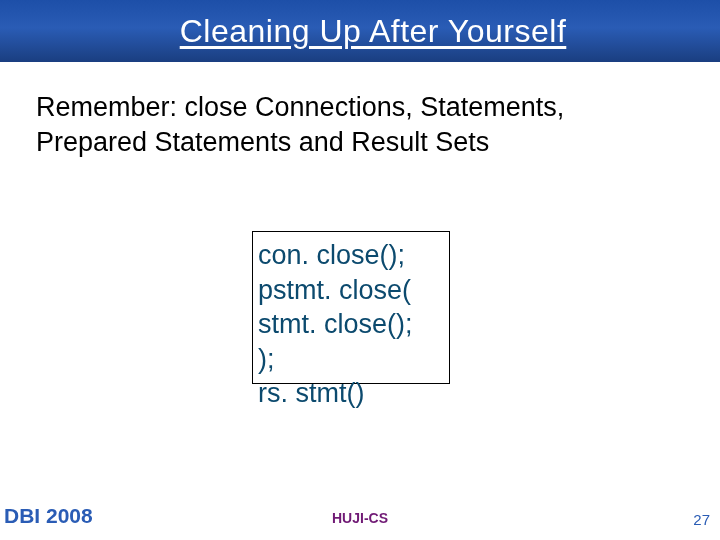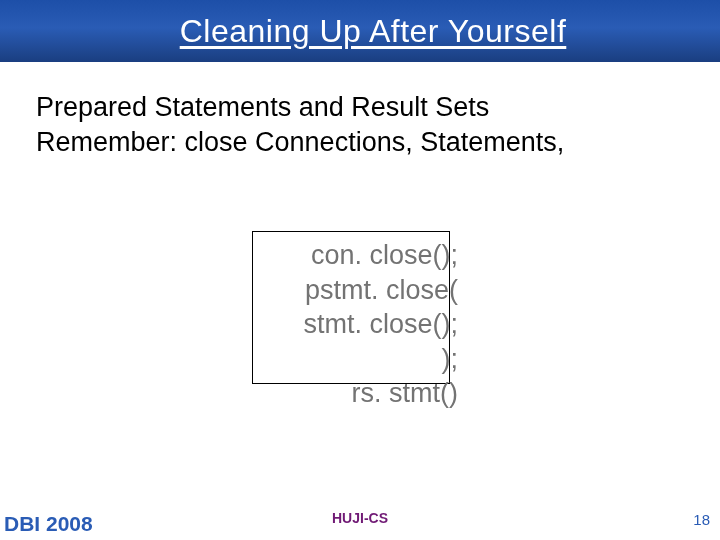--- a/index.html
+++ b/index.html
@@ -30,37 +30,36 @@
     font-size: 27px;
     color: #000;
     line-height: 1.28;
   }
   .code-block {
     position: absolute;
     top: 238px;
     left: 258px;
     width: 200px;
     font-size: 27px;
-    color: #737373;
+    color: #0c4a6e;
     line-height: 1.28;
-    text-align: right;
   }
   .code-line { white-space: pre; }
   .code-box {
     position: absolute;
     top: 231px;
     left: 252px;
     width: 198px;
     height: 153px;
     border: 1.5px solid #000;
     background: transparent;
   }
   .footer-left {
     position: absolute;
-    bottom: 4px;
+    bottom: 12px;
     left: 4px;
     font-size: 21px;
     font-weight: bold;
     color: #2a5cb5;
   }
   .footer-center {
     position: absolute;
     bottom: 14px;
     left: 0;
     right: 0;
@@ -81,31 +80,31 @@
 </head>
 <body>
 
 <div class="slide">
 
   <div class="title-bar">
     <div class="title-text">Cleaning Up After Yourself</div>
   </div>
 
   <div class="body-text">
+    <div>Remember: close  Connections, Statements,</div>
     <div>Prepared Statements and Result Sets</div>
-    <div>Remember: close  Connections, Statements,</div>
   </div>
 
   <div class="code-box"></div>
 
   <div class="code-block">
     <div class="code-line">con. close();</div>
     <div class="code-line">pstmt. close(</div>
     <div class="code-line">stmt. close();</div>
     <div class="code-line">);</div>
     <div class="code-line">rs. stmt()</div>
   </div>
 
   <div class="footer-left">DBI 2008</div>
   <div class="footer-center">HUJI-CS</div>
-  <div class="footer-right">18</div>
+  <div class="footer-right">27</div>
 
 </div>
 
 </body></html>

